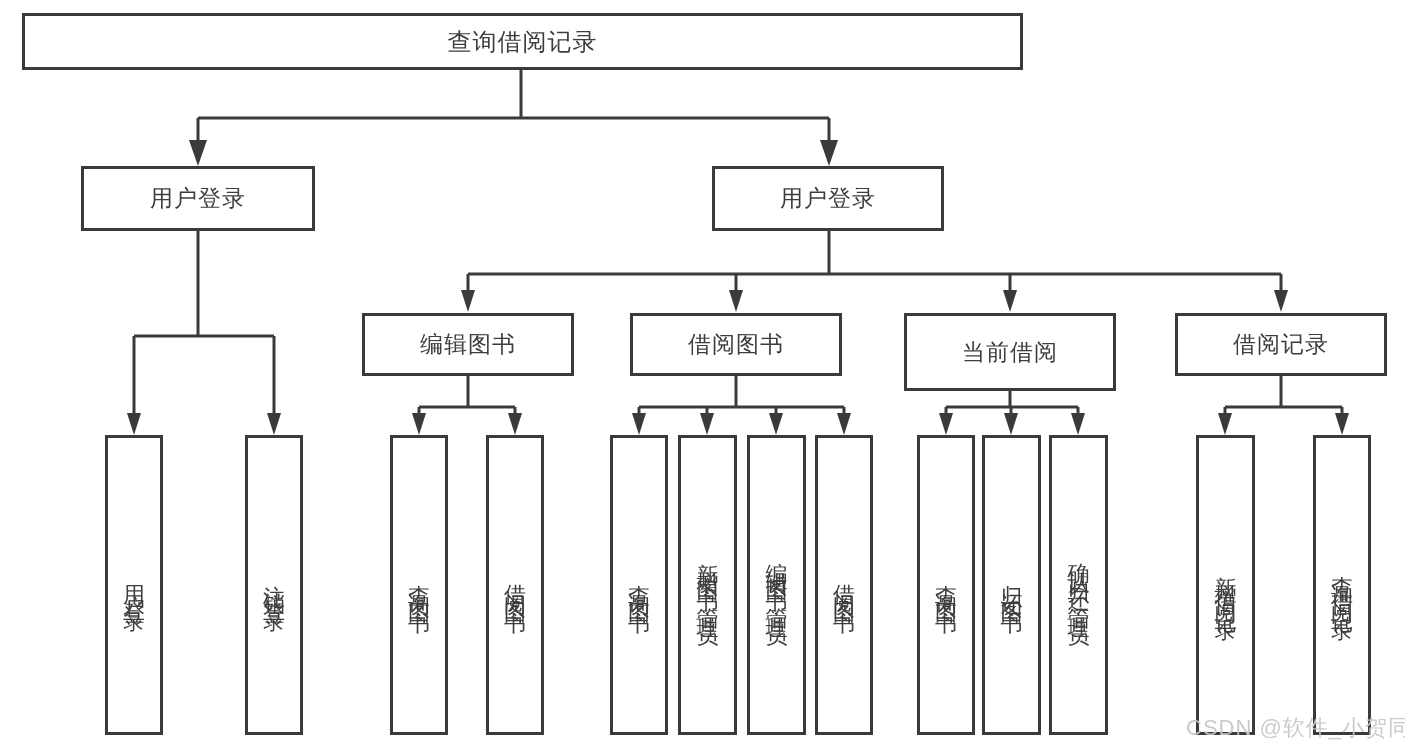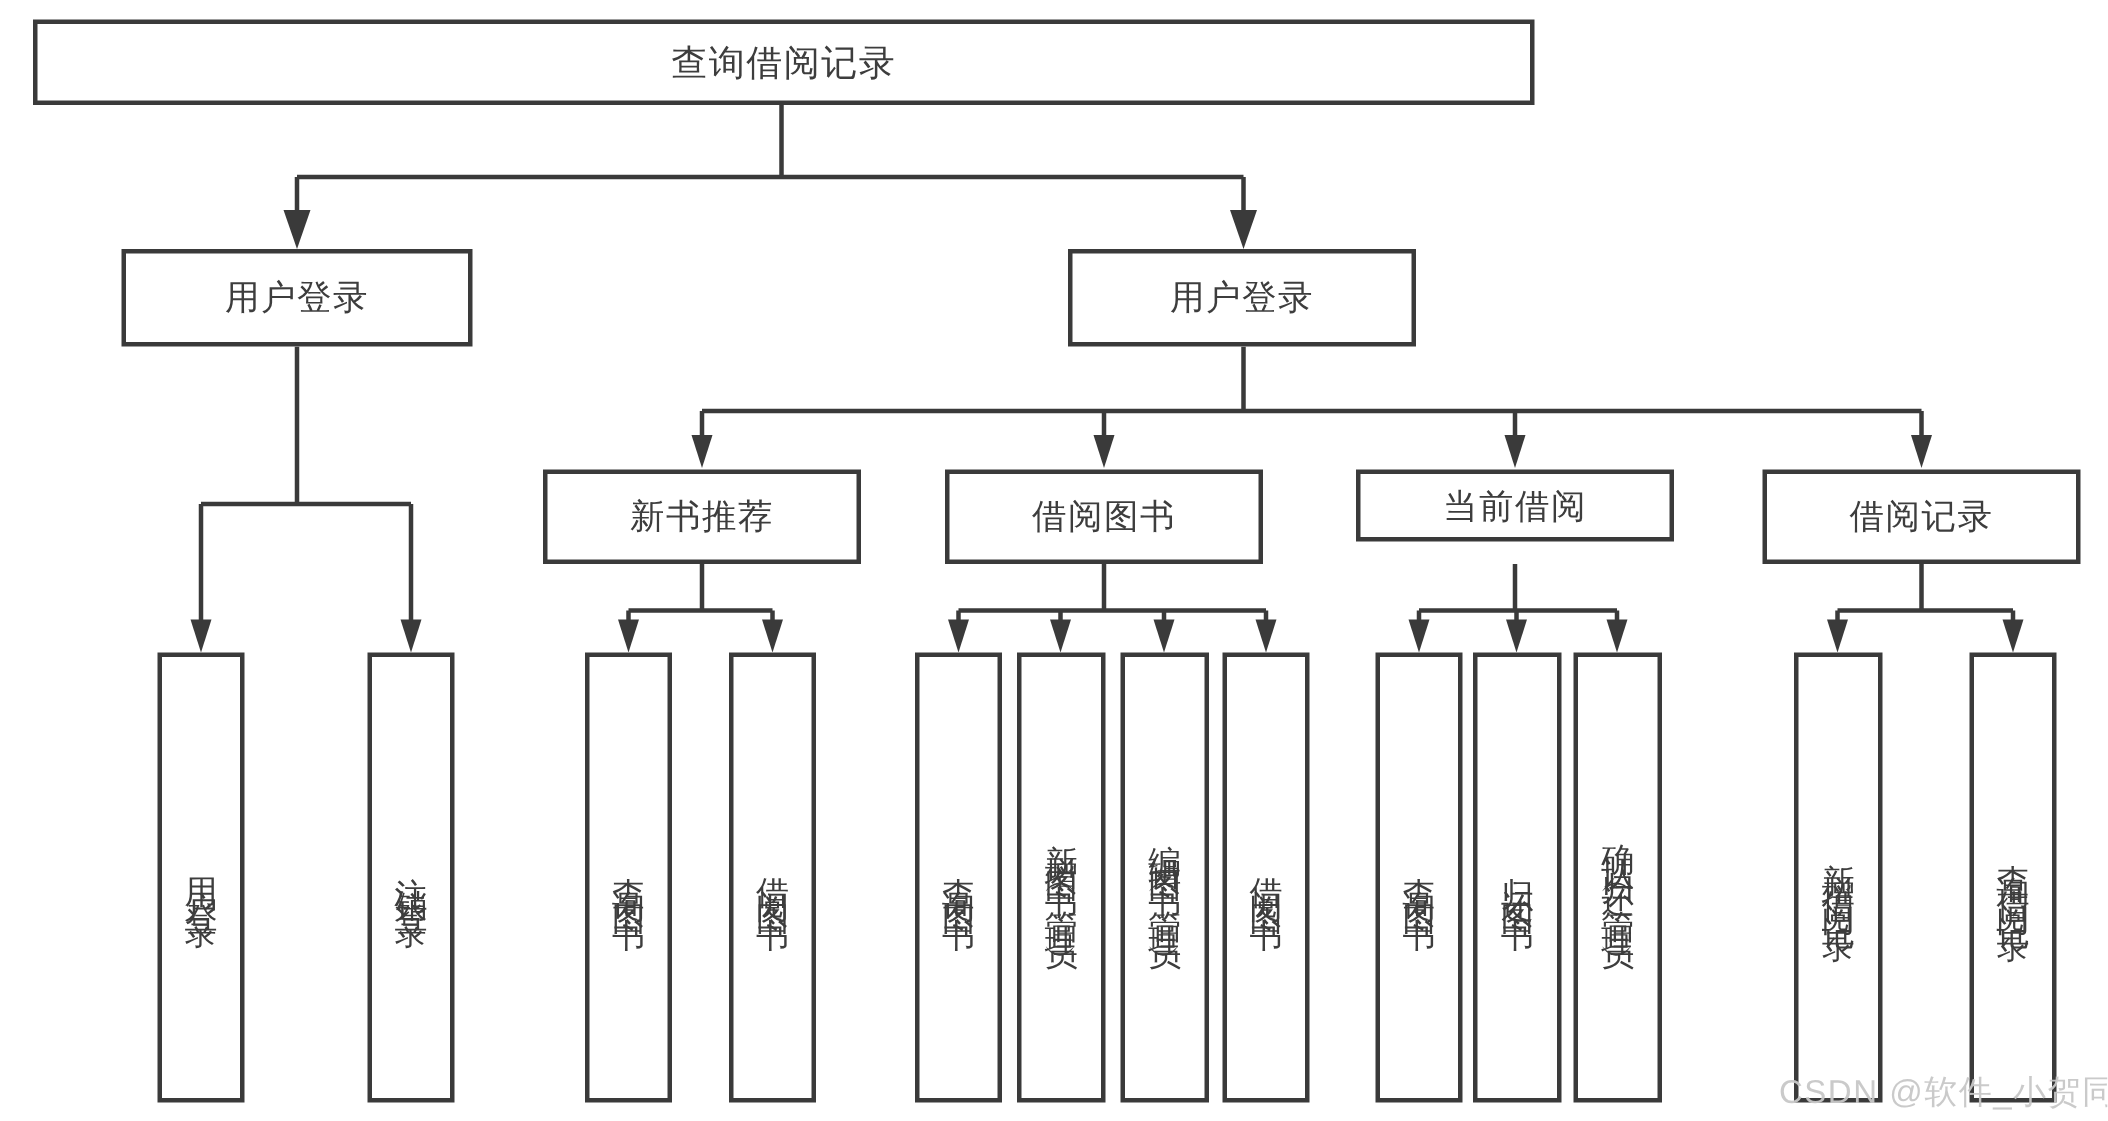--- a/index.html
+++ b/index.html
@@ -75,23 +75,23 @@
       <polygon points="1218,413 1232,413 1225,435"></polygon>
       <polygon points="1335,413 1349,413 1342,435"></polygon>
     </g>
   </svg>
 
   <div class="hnode root" style="left:22px;top:13px;width:1001px;height:57px">查询借阅记录</div>
 
   <div class="hnode" style="left:81px;top:166px;width:234px;height:65px">用户登录</div>
   <div class="hnode" style="left:712px;top:166px;width:232px;height:65px">用户登录</div>
 
-  <div class="hnode" style="left:362px;top:313px;width:212px;height:63px">新书推荐</div>
+  <div class="hnode" style="left:362px;top:313px;width:212px;height:63px">编辑图书</div>
   <div class="hnode" style="left:630px;top:313px;width:212px;height:63px">借阅图书</div>
-  <div class="hnode" style="left:904px;top:313px;width:212px;height:48px">当前借阅</div>
+  <div class="hnode" style="left:904px;top:313px;width:212px;height:78px">当前借阅</div>
   <div class="hnode" style="left:1175px;top:313px;width:212px;height:63px">借阅记录</div>
 
   <div class="vnode" style="left:105px;top:435px;width:58px;height:300px">
     <span>用户登录</span>
   </div>
   <div class="vnode" style="left:245px;top:435px;width:58px;height:300px">
     <span>注销登录</span>
   </div>
 
   <div class="vnode" style="left:390px;top:435px;width:58px;height:300px">

